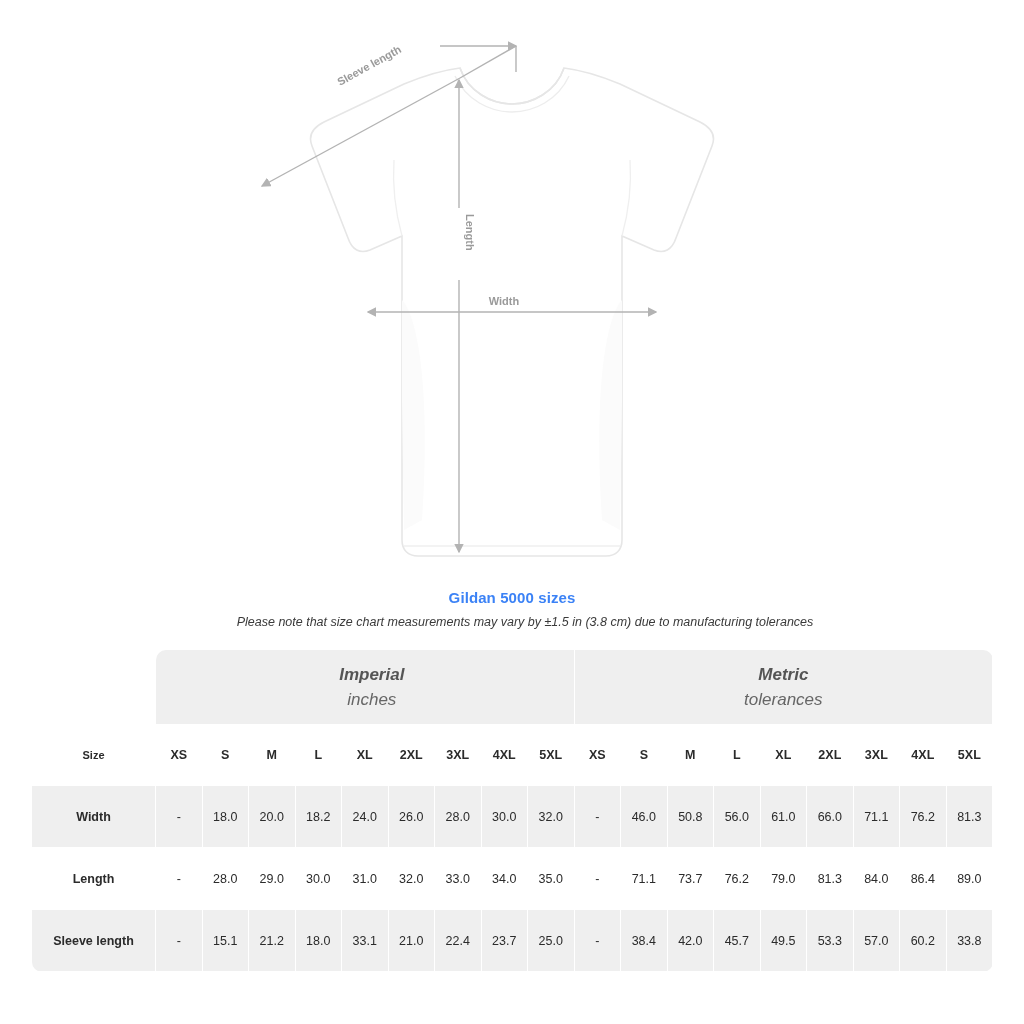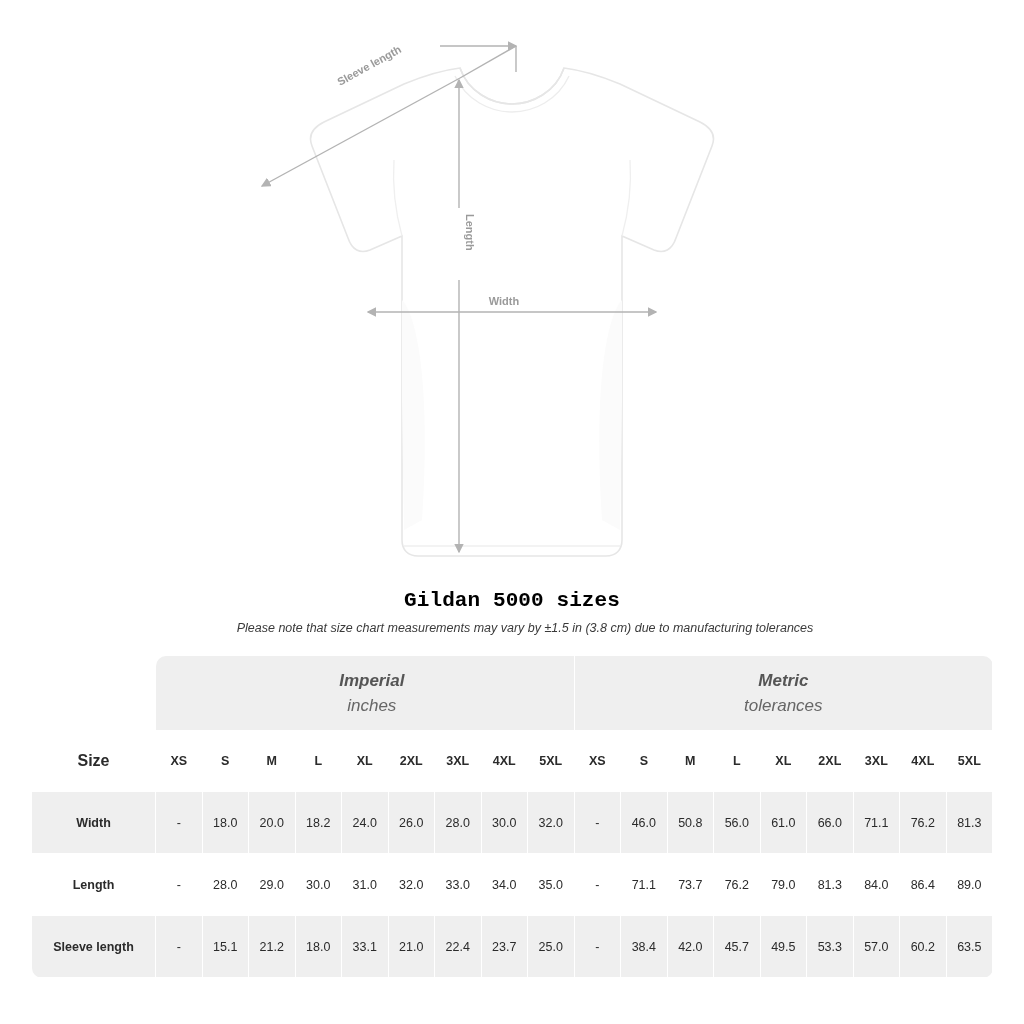--- a/index.html
+++ b/index.html
@@ -30,25 +30,24 @@
   .illustration svg {
     display: block;
   }
 
   
   .title-block {
     text-align: center;
     margin-top: 4px;
   }
   .chart-title {
-    font-size: 21px;
-    font-weight: bold;
-    color: #000000;
+    font-size: 15px;
+    font-weight: bold;
+    color: #3b82f6;
     letter-spacing: 0.1px;
-    font-family: Liberation Mono, monospace;
   }
   .chart-note {
     font-size: 12.5px;
     font-style: italic;
     color: #3a3a3a;
     margin-top: 9px;
     margin-left: 26px;
   }
 
   
@@ -90,21 +89,21 @@
     background: #ffffff !important;
     border: none !important;
   }
   .rnd-tl { border-top-left-radius: 10px; padding-left: 15px; }
   .rnd-tr { border-top-right-radius: 10px; }
 
   tr.row-head td {
     background: #ffffff;
     height: 58px;
     font-weight: bold;
-    font-size: 16px;
+    font-size: 11px;
   }
   tr.row-head td.label-cell {
     font-weight: bold;
   }
   tr.row-data td {
     height: 59px;
   }
   tr.row-alt td {
     background: #efefef;
   }
@@ -310,18 +309,18 @@
           <td class="size-col">23.7</td>
           <td class="size-col">25.0</td>
           <td class="size-col">-</td>
           <td class="size-col">38.4</td>
           <td class="size-col">42.0</td>
           <td class="size-col">45.7</td>
           <td class="size-col">49.5</td>
           <td class="size-col">53.3</td>
           <td class="size-col">57.0</td>
           <td class="size-col">60.2</td>
-          <td class="size-col rnd-br">63.5</td>
+          <td class="size-col rnd-br">33.8</td>
         </tr>
       </tbody>
     </table>
   </div>
 </div>
 
 </body></html>

